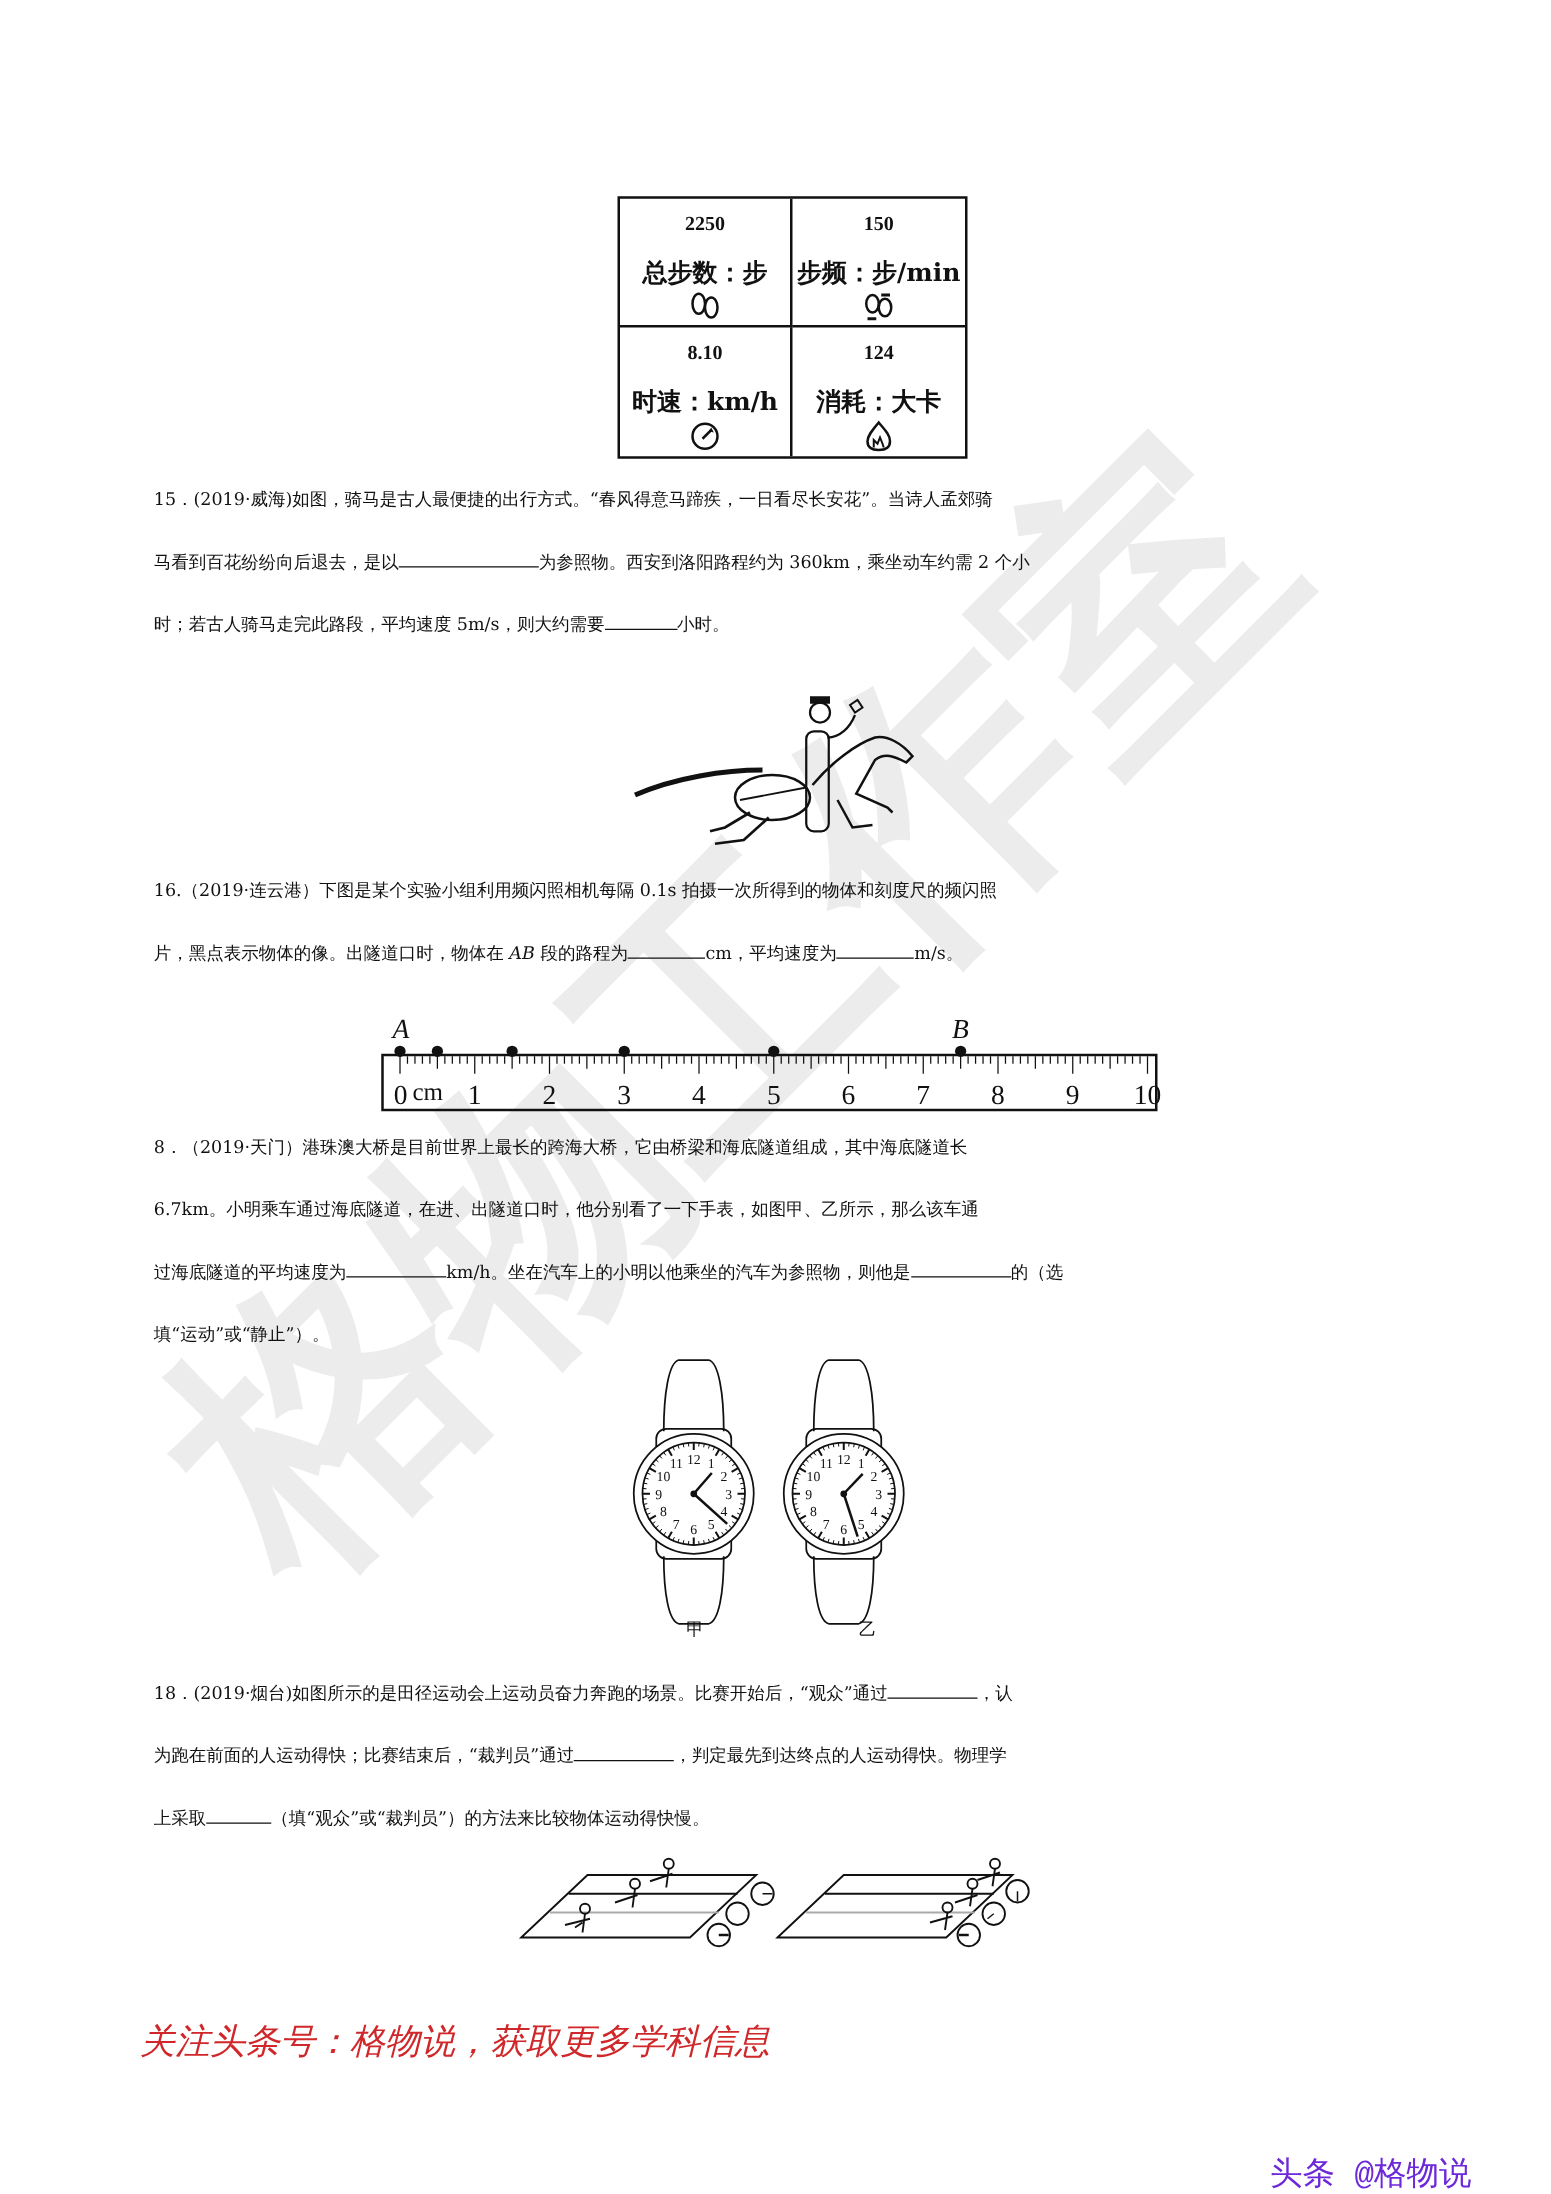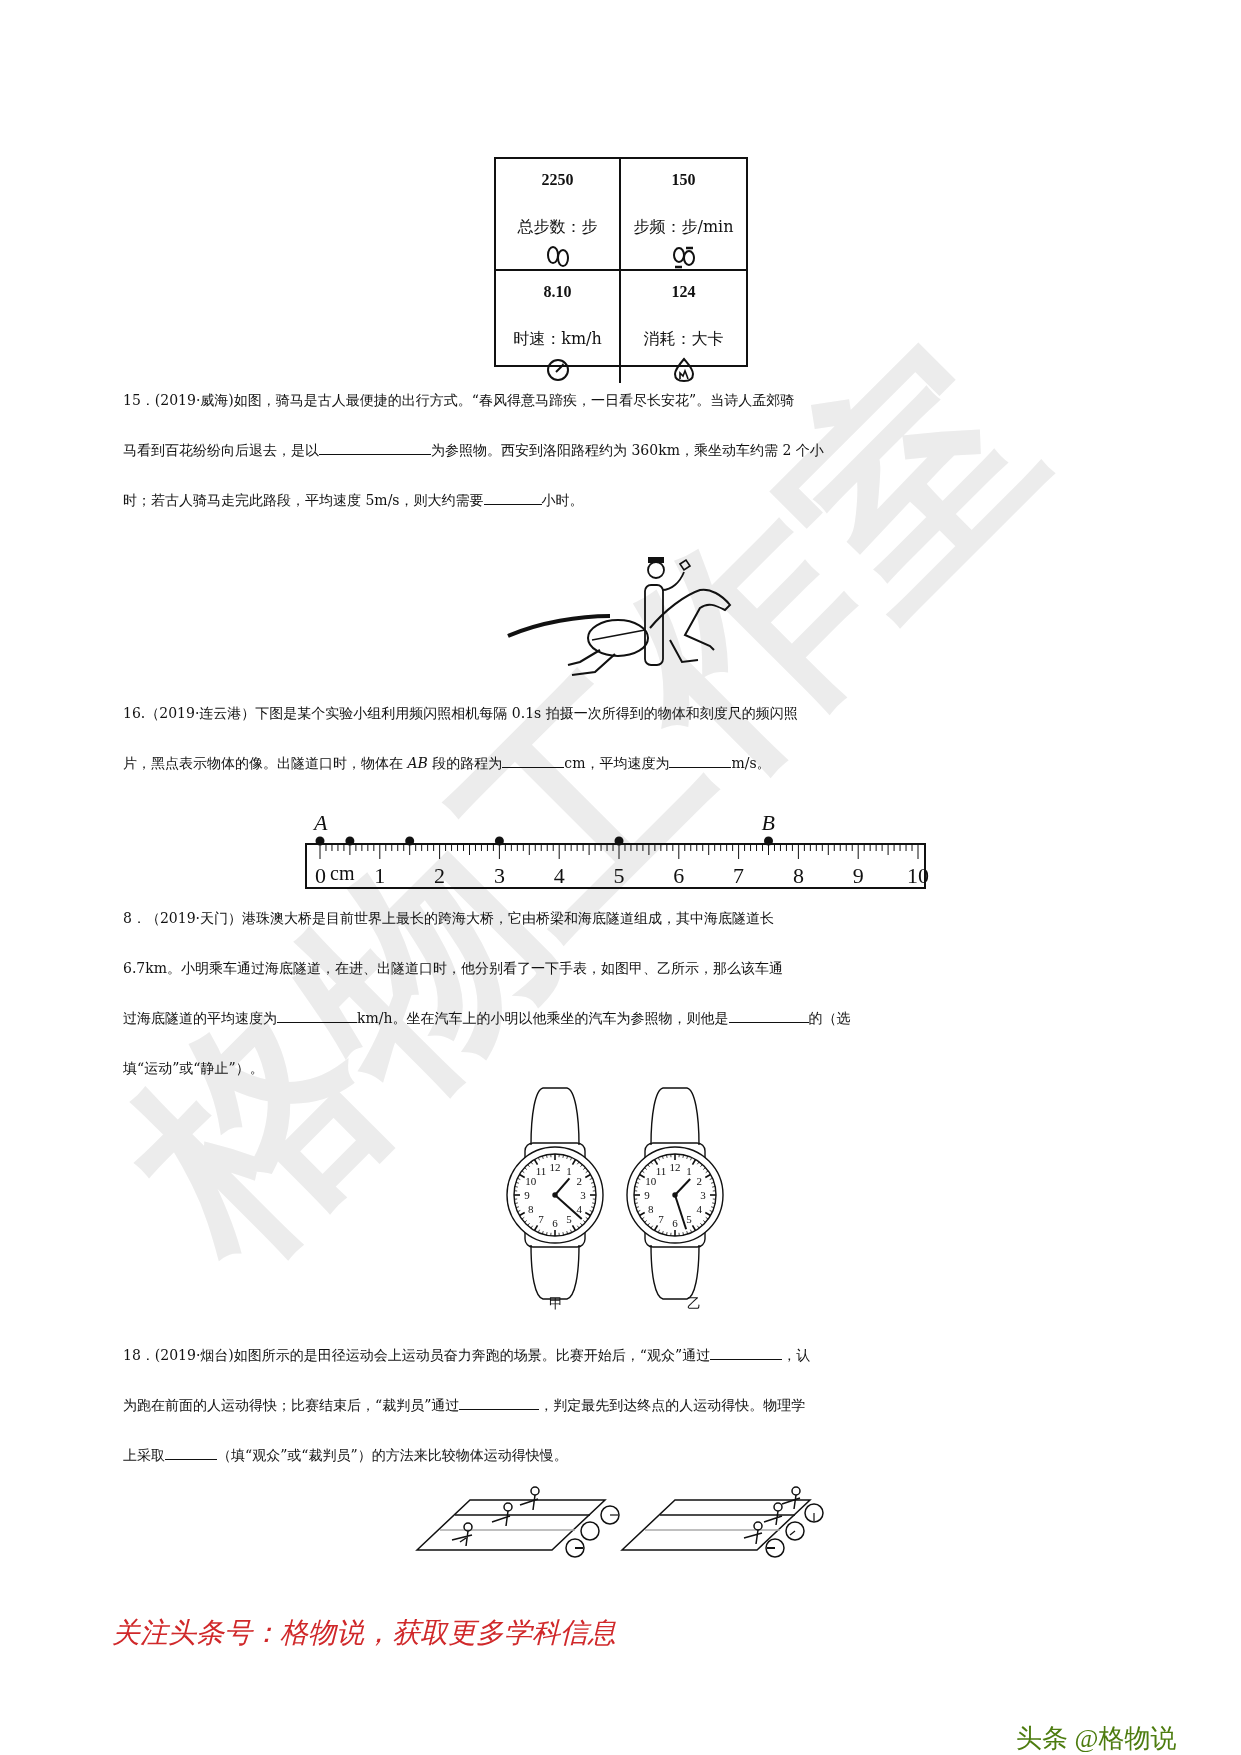--- a/index.html
+++ b/index.html
@@ -1,34 +1,34 @@
 <!DOCTYPE html>
 <html><head>
 <meta charset="utf-8">
 <style>
   html,body{margin:0;padding:0;background:#fff;}
   body{width:1241px;height:1755px;position:relative;overflow:hidden;
        font-family:"DejaVu Serif","Liberation Serif",serif;color:#111;}
   .wm{position:absolute;left:0;top:0;width:1241px;height:1755px;pointer-events:none;z-index:0;}
   .abs{position:absolute;z-index:1;}
   
-  .stats{left:494px;top:157px;width:254px;height:210px;border:2px solid #111;box-sizing:border-box;
+  .stats{left:494px;top:157px;width:280px;height:210px;border:2px solid #111;box-sizing:border-box;
          display:grid;grid-template-columns:1fr 1fr;grid-template-rows:1fr 1fr;}
   .cell{border-right:2px solid #111;border-bottom:2px solid #111;display:flex;flex-direction:column;
         align-items:center;justify-content:flex-start;padding-top:12px;box-sizing:border-box;}
   .cell:nth-child(2n){border-right:none;}
   .cell:nth-child(n+3){border-bottom:none;}
   .cell .v{font-size:16px;font-weight:bold;font-family:"Liberation Serif",serif;height:22px;}
-  .cell .l{font-size:16px;margin-top:24px;height:22px;font-weight:normal;}
+  .cell .l{font-size:20px;margin-top:12px;height:22px;font-weight:bold;}
   .cell svg{margin-top:6px;}
   .q{left:123px;width:1020px;font-size:14px;line-height:50px;}
   .q p{margin:0;}
   .blank{display:inline-block;border-bottom:1.5px solid #111;height:16px;vertical-align:baseline;}
   .footer-note{left:112px;top:1614px;font-size:28px;color:#d0282a;font-family:"DejaVu Sans","Liberation Sans",sans-serif;font-style:italic;}
-  .brand{left:1016px;top:1721px;font-size:26px;color:#4d7c0f;font-family:Liberation Serif, serif;
+  .brand{left:1016px;top:1721px;font-size:26px;color:#6d28d9;font-family:Liberation Mono, monospace;
          text-shadow:1px 1px 0 #fff,-1px -1px 0 #fff;}
   .it{font-style:italic;text-align:center;}
 </style>
 </head>
 <body>
 
 <svg class="wm" viewBox="0 0 1241 1755">
   <text x="0" y="0" transform="translate(640,860) rotate(-45)" text-anchor="middle" font-size="230" font-weight="bold" fill="#ececec" font-family="DejaVu Sans, sans-serif" id="wmtext">格物工作室</text>
 </svg>
 

